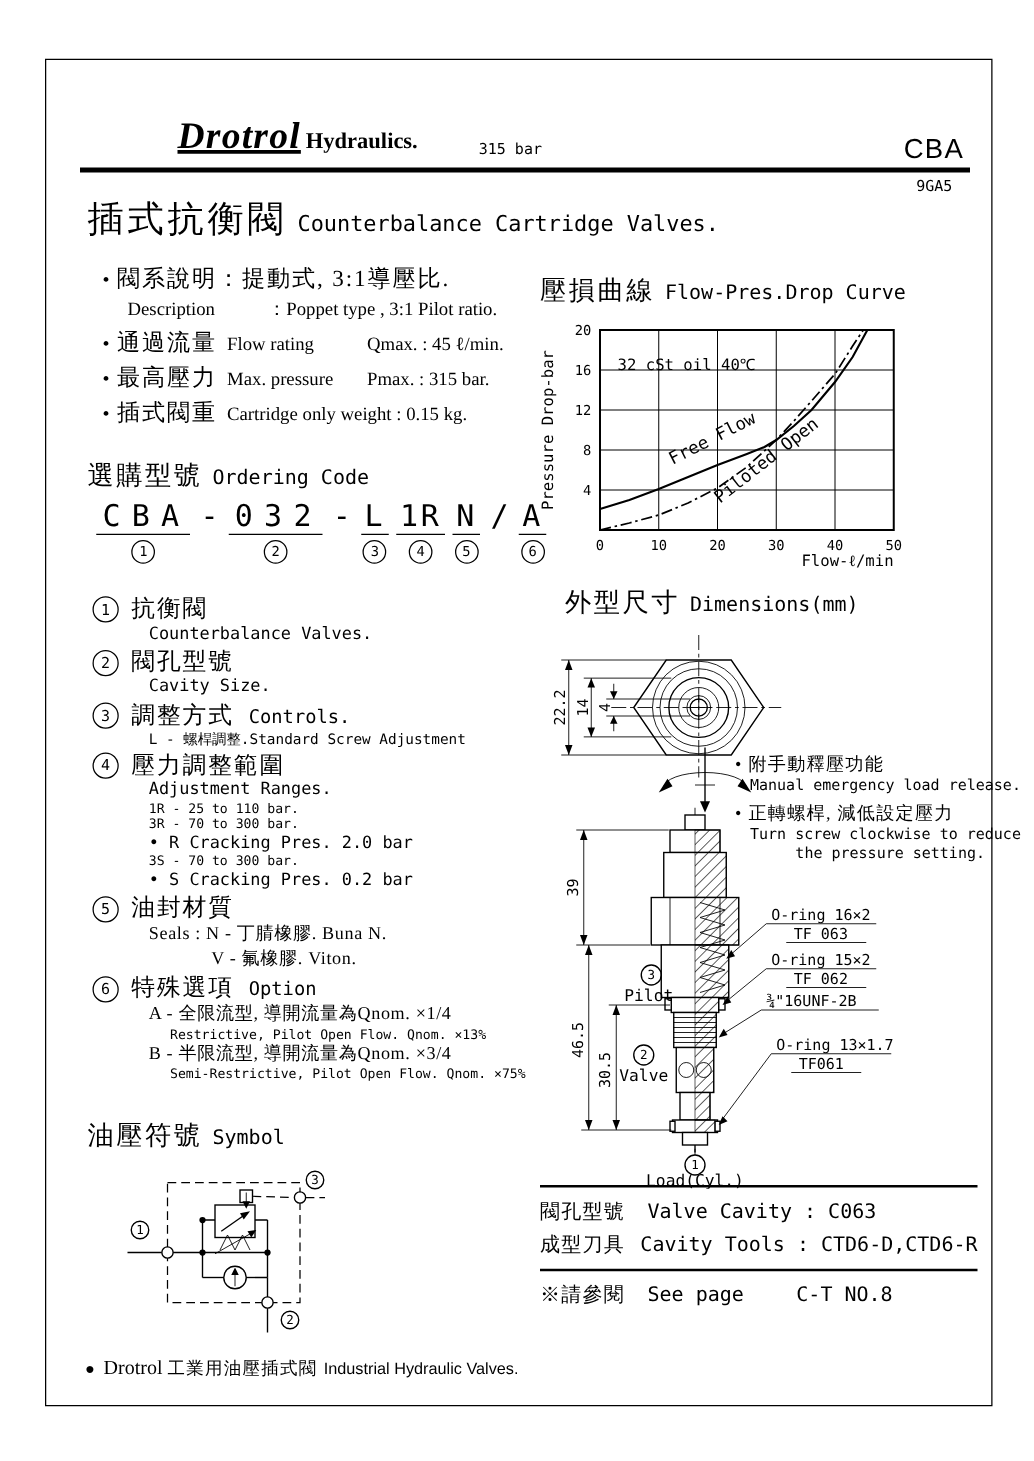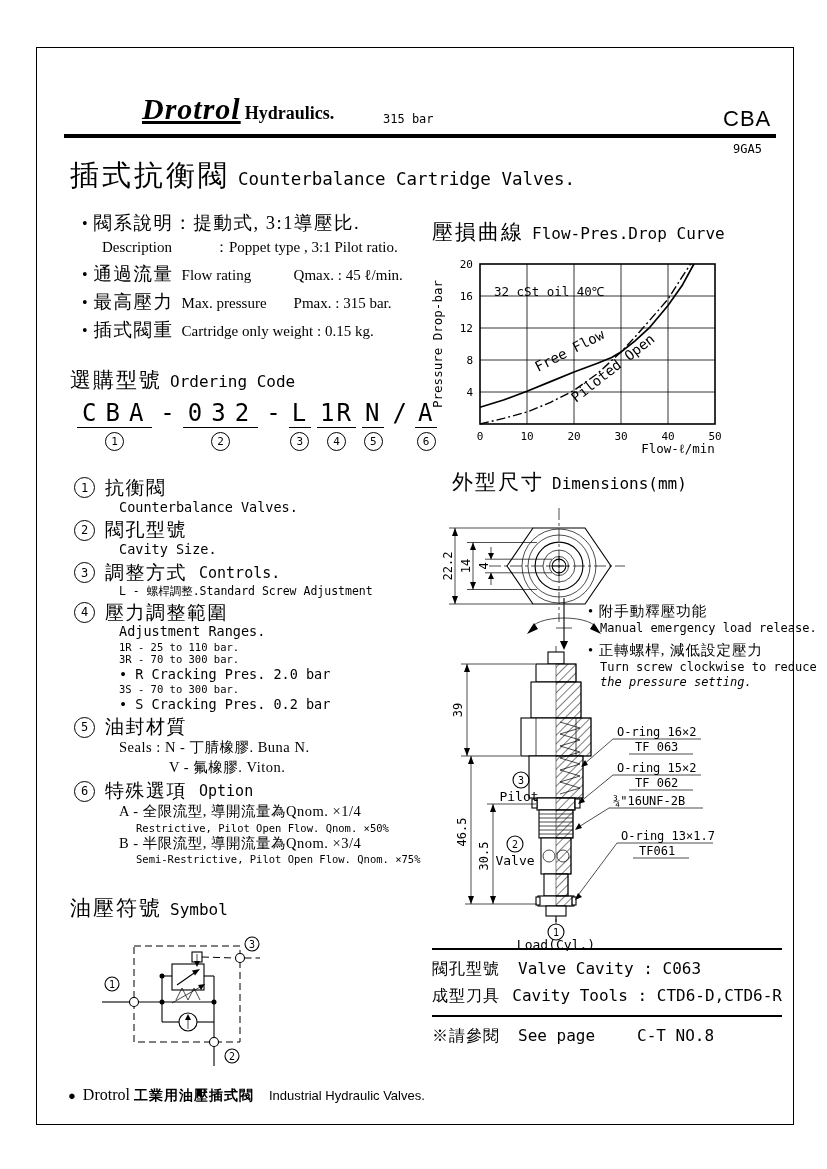--- a/index.html
+++ b/index.html
@@ -72,34 +72,34 @@
   .wht{fill:#fff;stroke:#000;stroke-width:1.1;}
   .blk{fill:#000;stroke:none;}
   .dtxt{font:12px "DejaVu Sans Mono",monospace;fill:#000;}
   .ptxt{font:13px "DejaVu Sans Mono",monospace;fill:#000;}
   .ctext{font:10px "DejaVu Sans Mono",monospace;fill:#000;}
 
   
   .notes{position:absolute;left:588px;top:602px;width:202px;}
   .note-zh{font-size:14.5px;letter-spacing:1px;white-space:nowrap;}
   .note-en{font:12px "DejaVu Sans Mono",monospace;padding-left:12px;line-height:1.25;white-space:nowrap;}
-  .note-en.right{padding-right:2px;font-style:italic;}
+  .note-en.right{text-align:right;padding-right:2px;}
 
   
   .cav{position:absolute;left:432px;top:948px;width:350px;border-top:2px solid #000;padding-top:9px;}
   .cav-row{display:flex;align-items:baseline;margin-bottom:6px;white-space:nowrap;}
   .cav-zh{font-size:16px;width:86px;letter-spacing:1px;}
   .cav-en{font:16px "DejaVu Sans Mono",monospace;}
   .cav-sep{border-top:2px solid #000;margin:8px 0 9px;}
   .cav-val{font:16px "DejaVu Sans Mono",monospace;margin-left:42px;}
 
   .footer{display:flex;align-items:baseline;white-space:nowrap;}
   .footer .blt{font-size:13px;margin-right:7px;}
   .f-brand{font:16px "Liberation Serif",serif;margin-right:4px;}
-  .f-zh{font-size:14px;letter-spacing:1px;margin-right:15px;font-weight:bold;}
+  .f-zh{font-size:14px;letter-spacing:1px;margin-right:5px;}
   .f-en{font:13px "Liberation Sans",sans-serif;}
 </style>
 </head>
 <body>
 
 <div class="page">
   <div class="frame"></div>
 
   <div class="abs" style="left:142px;top:92px;">
     <span class="brand">Drotrol</span><span class="brand-sub">Hydraulics.</span>
@@ -217,21 +217,21 @@
       <div class="sub s-zh">Seals : N - 丁腈橡膠. Buna N.</div>
       <div class="sub s-zh ind2" style="padding-left:95px;">V - 氟橡膠. Viton.</div>
     </div>
     <div>
       <div class="item-head">
         <span class="circ">6</span>
         <span class="item-zh">特殊選項</span>
         <span class="item-en">Option</span>
       </div>
       <div class="sub s-zh">A - 全限流型, 導開流量為Qnom. ×1/4</div>
-      <div class="sub s-tiny ind2">Restrictive, Pilot Open Flow. Qnom. ×50%</div>
+      <div class="sub s-tiny ind2">Restrictive, Pilot Open Flow. Qnom. ×13%</div>
       <div class="sub s-zh">B - 半限流型, 導開流量為Qnom. ×3/4</div>
       <div class="sub s-tiny ind2">Semi-Restrictive, Pilot Open Flow. Qnom. ×75%</div>
     </div>
   </div>
 
   <div class="abs" style="left:70px;top:894px;">
     <span class="h-zh">油壓符號</span><span class="h-en">Symbol</span>
   </div>
   <svg class="abs" style="left:92px;top:930px;" width="225" height="150" viewBox="0 0 225 150">
     <rect x="42" y="16" width="106" height="96" class="dash"></rect>

